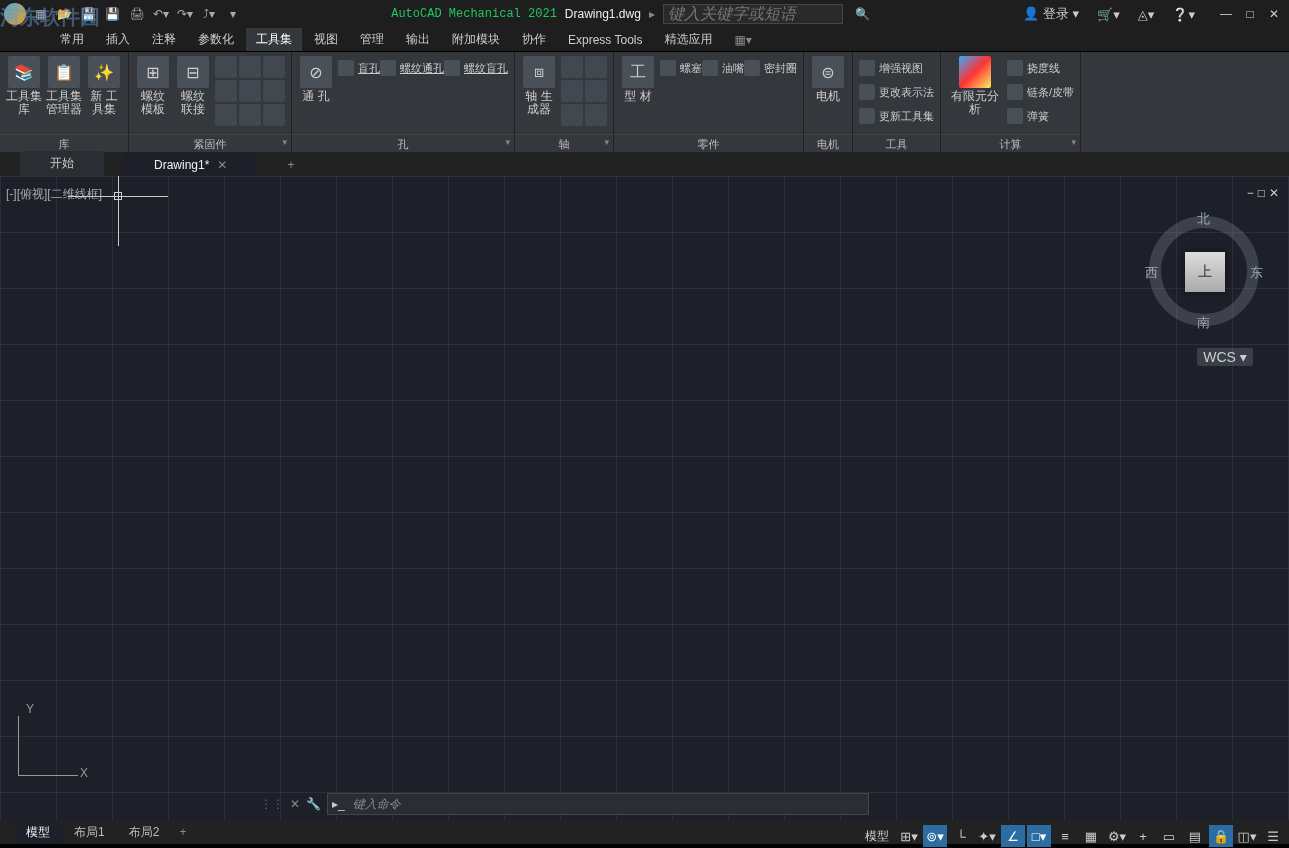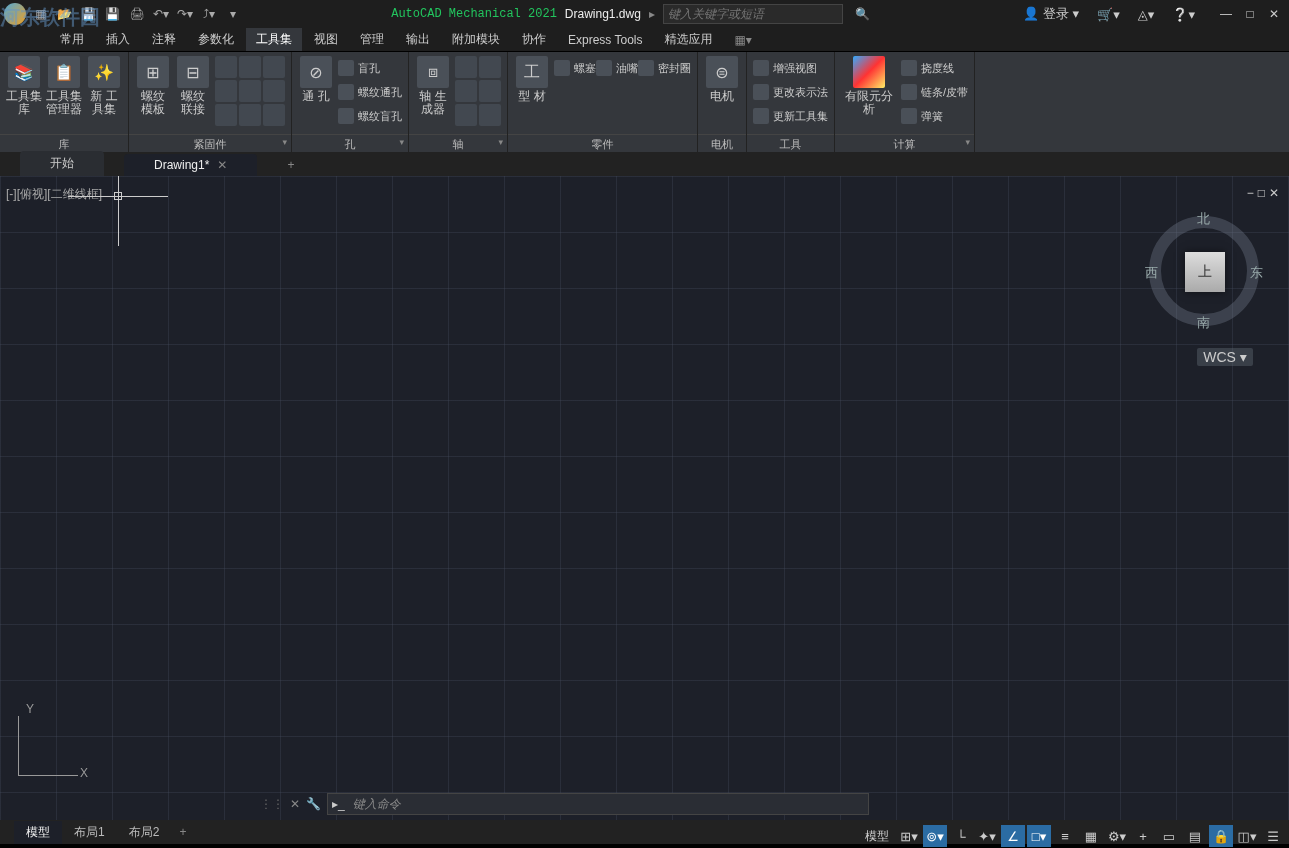--- a/index.html
+++ b/index.html
@@ -6,21 +6,21 @@
 body { background: #000; width: 1289px; height: 848px; overflow: hidden; color: #ccc; font-size: 12px; }
 
 
 .titlebar { height: 28px; background: #1e1e1e; display: flex; align-items: center; padding: 0 4px; }
 .titlebar .logo { width: 22px; height: 22px; background: linear-gradient(135deg,#4fa8d8,#f0a020); border-radius: 50%; margin-right: 4px; position: relative; }
 .titlebar .qat { display: flex; gap: 2px; align-items: center; }
 .titlebar .qat .qbtn { width: 22px; height: 22px; display: flex; align-items: center; justify-content: center; color: #aaa; cursor: pointer; }
 .titlebar .center { flex: 1; text-align: center; color: #ccc; display: flex; align-items: center; justify-content: center; gap: 8px; }
 .titlebar .center .appname { color: #22c55e; font-family: Liberation Mono, monospace; }
 .titlebar .center .filename { color: #eee; }
-.titlebar .search { width: 180px; height: 20px; background: #2a2a2a; border: 1px solid #444; color: #888; font-style: italic; padding: 0 4px; font-size: 12px; }
+.titlebar .search { width: 180px; height: 20px; background: #2a2a2a; border: 1px solid #444; color: #888; font-style: italic; padding: 0 4px; font-size: 16px; }
 .titlebar .right { display: flex; align-items: center; gap: 6px; }
 .titlebar .right .ibtn { padding: 0 6px; color: #ccc; cursor: pointer; font-size: 13px; }
 .titlebar .wincontrols { display: flex; gap: 2px; margin-left: 8px; }
 .titlebar .wincontrols div { width: 22px; height: 22px; display: flex; align-items: center; justify-content: center; color: #ccc; cursor: pointer; }
 
 
 .ribtabs { height: 24px; background: #1e1e1e; display: flex; align-items: center; padding-left: 50px; gap: 2px; border-bottom: 1px solid #000; }
 .ribtabs .tab { padding: 3px 10px; color: #ccc; cursor: pointer; font-size: 12px; }
 .ribtabs .tab.active { background: #34373c; color: #fff; }
 
@@ -199,21 +199,21 @@
     <div class="title"><span>紧固件</span><span class="dd">▾</span></div>
   </div>
 
   <div class="panel">
     <div class="body">
       <div class="bigbtn">
           <div class="ico">⊘</div>
           <div class="lbl">通
 孔</div>
         </div>
-      <div style="display:flex;flex-direction:column;">
+      <div style="display:flex;text-decoration:underline;">
         <div class="ritem">
             <div class="ri"></div>
             <span>盲孔</span>
           </div>
         <div class="ritem">
             <div class="ri"></div>
             <span>螺纹通孔</span>
           </div>
         <div class="ritem">
             <div class="ri"></div>

